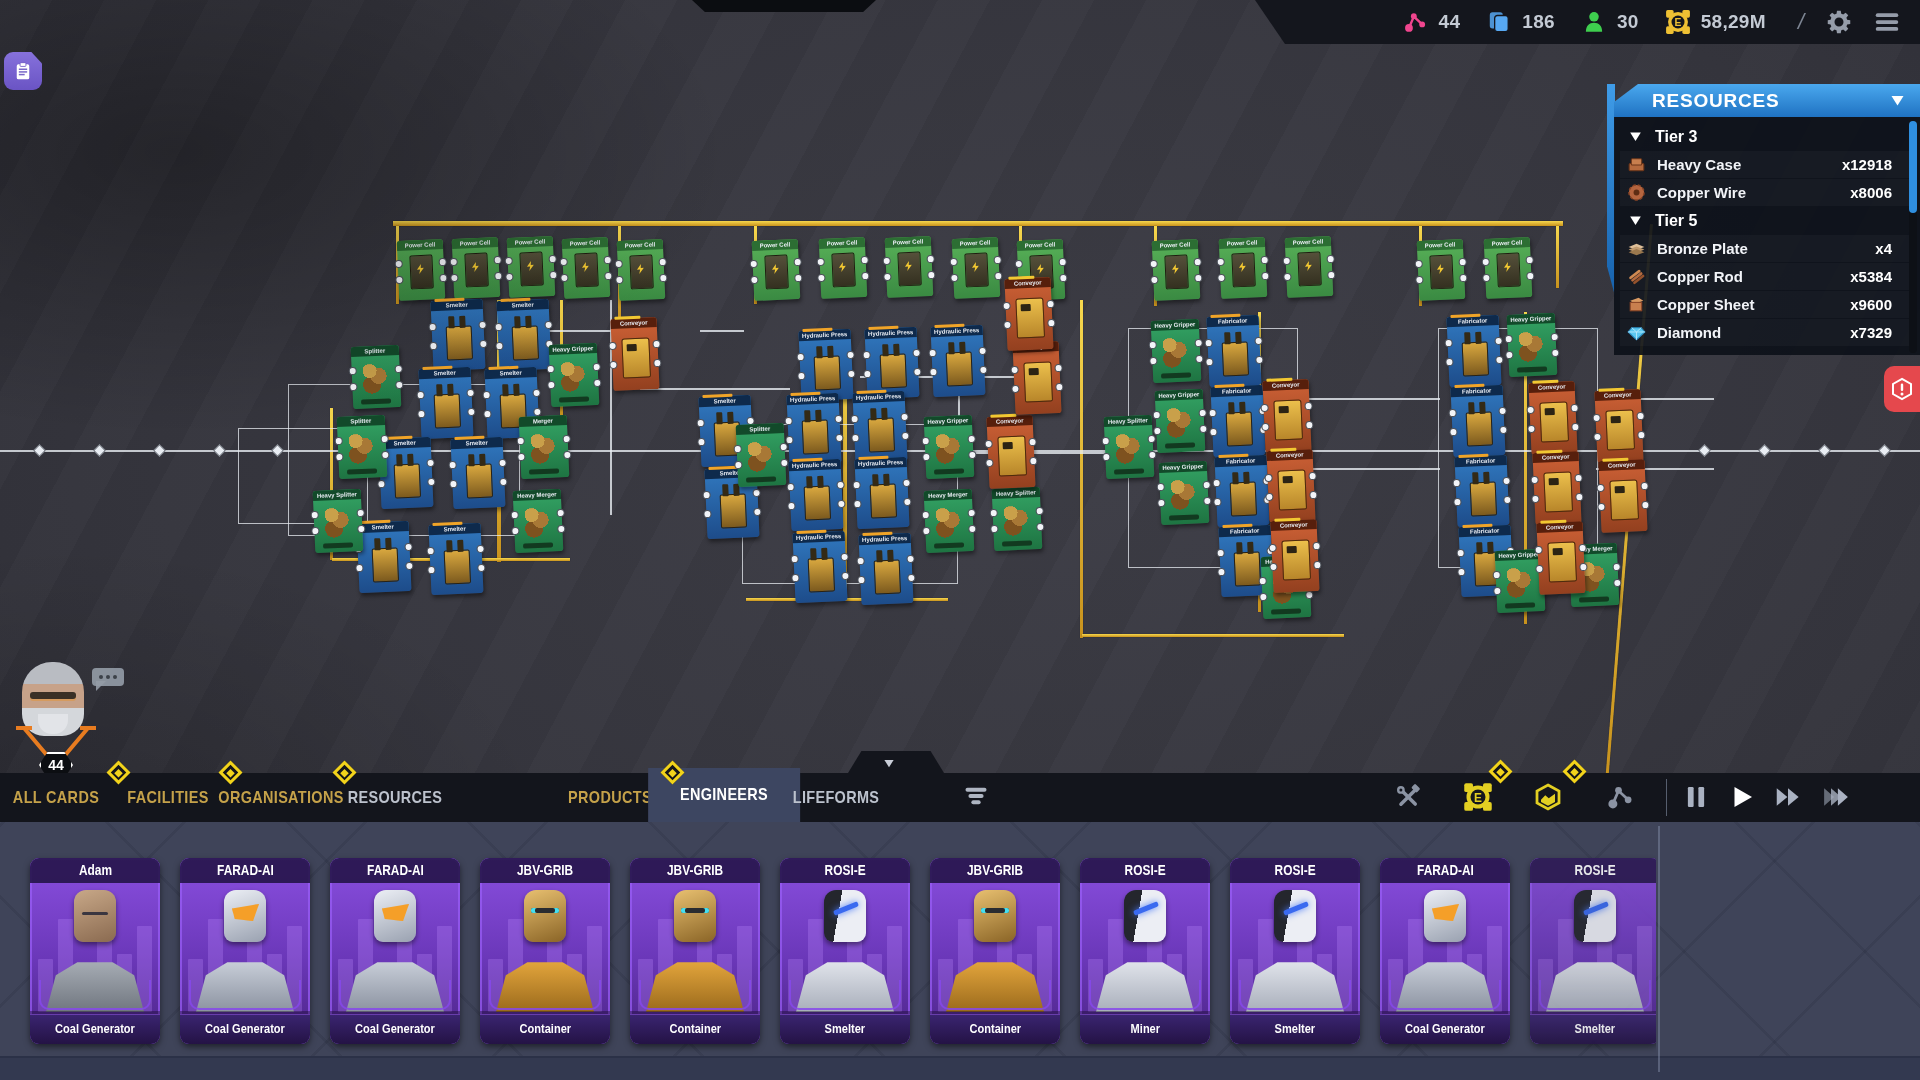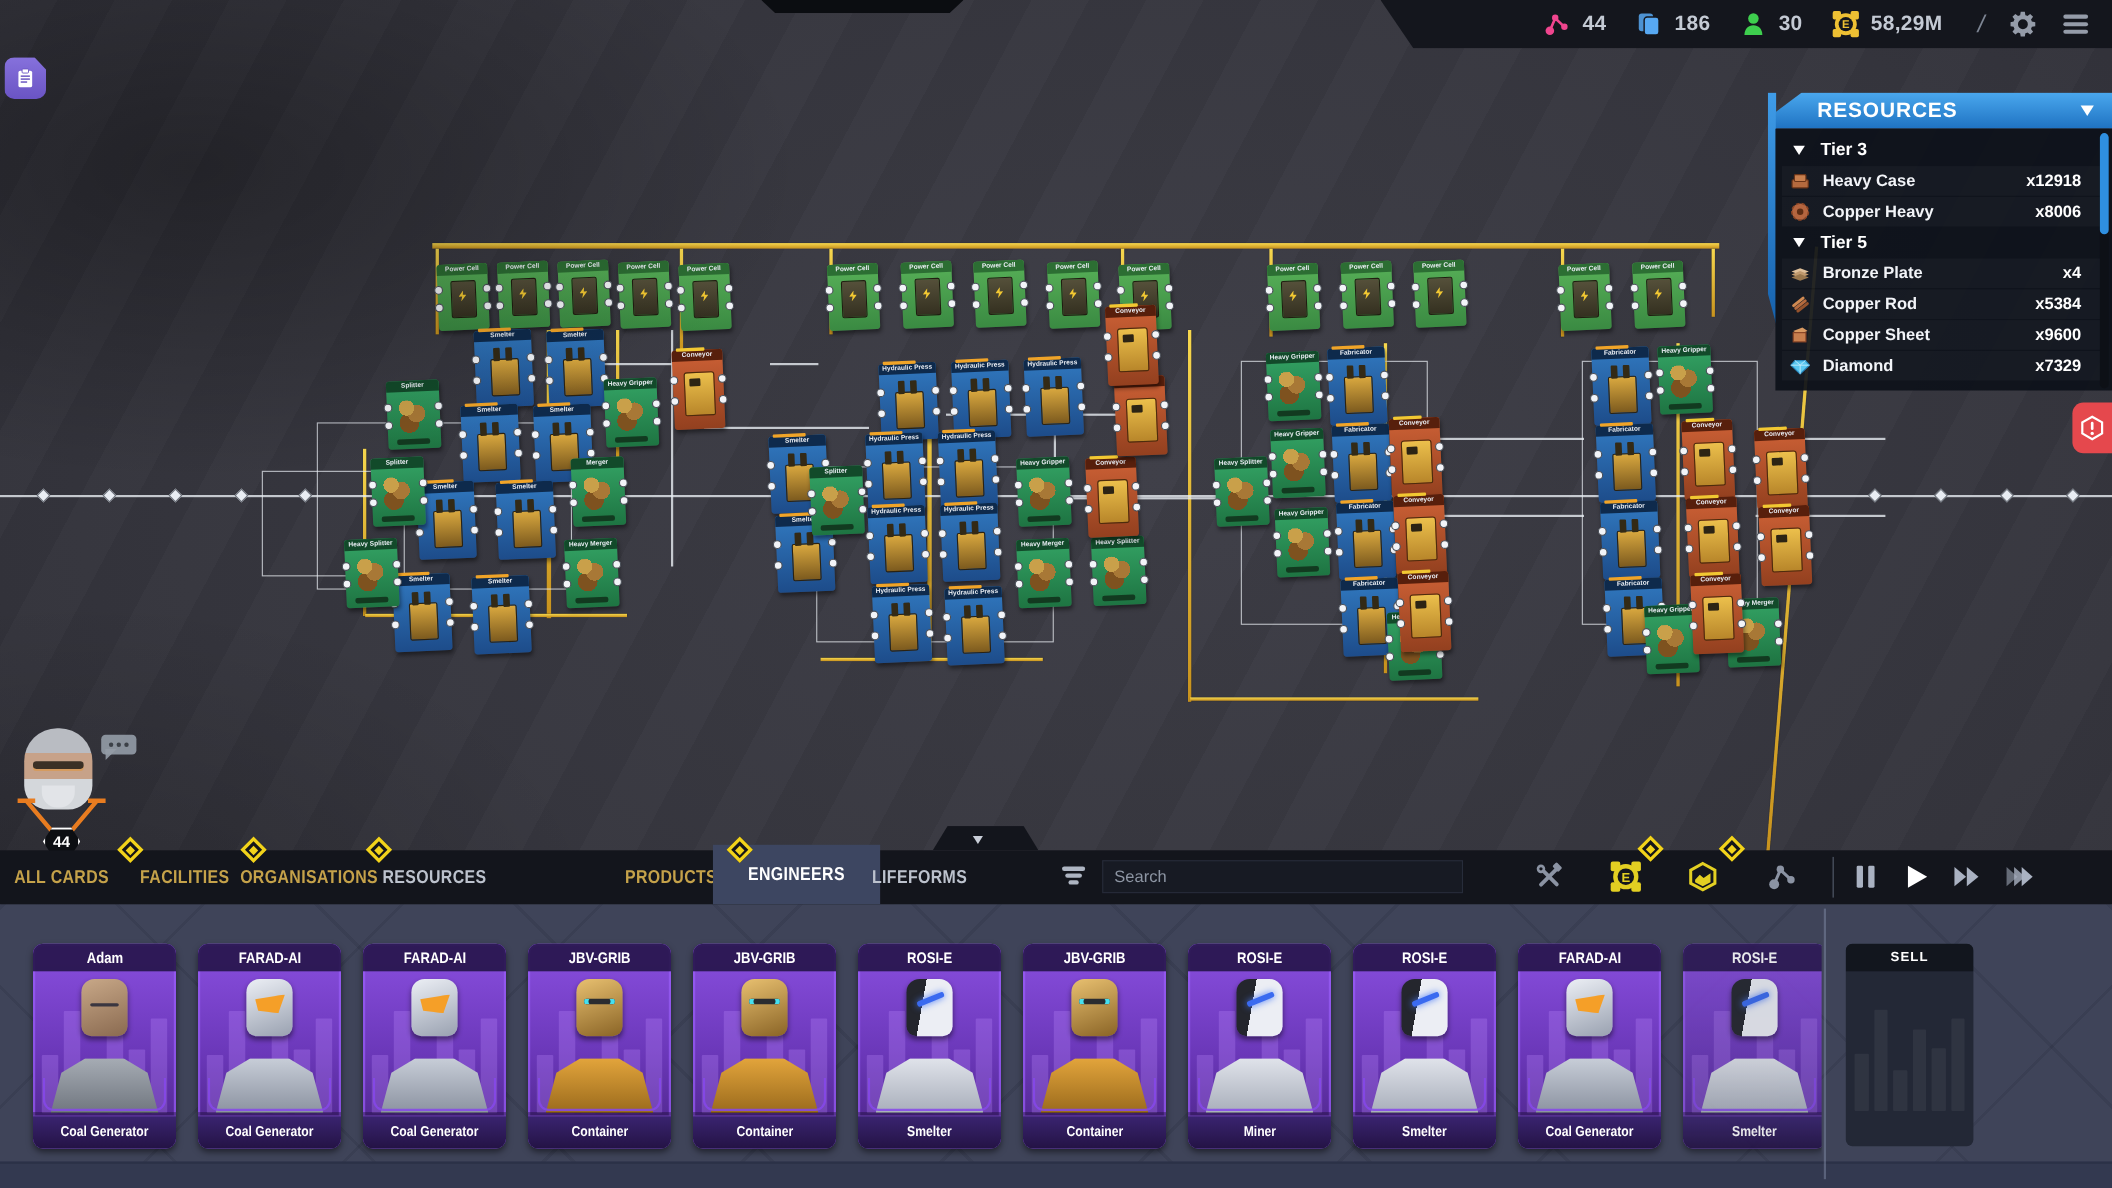--- a/index.html
+++ b/index.html
@@ -941,21 +941,21 @@
           <span class="rct">x12918</span>
         </div>
         <div class="res-row">
           <span class="ic">
             <svg viewBox="0 0 20 20">
               <circle cx="10" cy="10" r="7.2" fill="#b5653f"></circle>
               <circle cx="10" cy="10" r="7.2" fill="none" stroke="#8a4526" stroke-width="1.4" stroke-dasharray="3 2"></circle>
               <circle cx="10" cy="10" r="2.8" fill="#5e2d14"></circle>
             </svg>
           </span>
-          <span class="rnm">Copper Heavy</span>
+          <span class="rnm">Copper Wire</span>
           <span class="rct">x8006</span>
         </div>
         <div class="tier-row">
           <span class="ic">
             <svg viewBox="0 0 24 24" fill="currentColor">
               <path d="M3.5 5.5h17L12 19z"></path>
             </svg>
           </span>
           <span class="tlb">Tier 5</span>
         </div>
@@ -1053,21 +1053,20 @@
       </button>
       <button class="tab t-plain" style="left: 836px;">
         <span class="cond">LIFEFORMS</span>
       </button>
     </div>
   <button id="filter-btn"><span class="ic"><svg viewBox="0 0 24 24" fill="currentColor">
           <rect x="3" y="5" width="18" height="3.4" rx="1.7"></rect>
           <rect x="5.5" y="10.3" width="13" height="3.4" rx="1.7"></rect>
           <rect x="8" y="15.6" width="8" height="3.4" rx="1.7"></rect>
         </svg></span></button>
-  <input id="search" type="text" placeholder="Search" style="">
   <div id="toolbtns">
       <button class="tool-btn c-gray" style="left: 1408px;"><span class="ic"><svg viewBox="0 0 24 24" fill="currentColor">
             <rect x="10.7" y="2.5" width="2.8" height="19" rx="1.4" transform="rotate(45 12 12)"></rect>
             <rect x="10.7" y="2.5" width="2.8" height="19" rx="1.4" transform="rotate(-45 12 12)"></rect>
             <circle cx="6.3" cy="6.3" r="3.1"></circle>
             <circle cx="6.3" cy="6.3" r="1.2" fill="#13151c"></circle>
             <rect x="15.2" y="2.8" width="6" height="4.4" rx="1" transform="rotate(45 18.2 5)"></rect>
           </svg></span></button>
       <button class="tool-btn c-yellow" style="left: 1478px;"><span class="ic"><svg viewBox="0 0 24 24">
             <g fill="currentColor">
@@ -1328,24 +1327,13 @@
               <div class="vz"></div>
             </div>
           </div>
           <div class="frm"></div>
           <div class="nm"><span class="cond">ROSI-E</span></div>
           <div class="rl"><span class="cond">Smelter</span></div>
         </article>
       </div>
     </div>
   <div id="sell-divider"></div>
-  <div id="sell-zone">
-    <div class="sh2">SELL</div>
-    <div class="eq">
-        <i></i>
-        <i></i>
-        <i></i>
-        <i></i>
-        <i></i>
-        <i></i>
-      </div>
-  </div>
 </div>
 
 </body></html>

